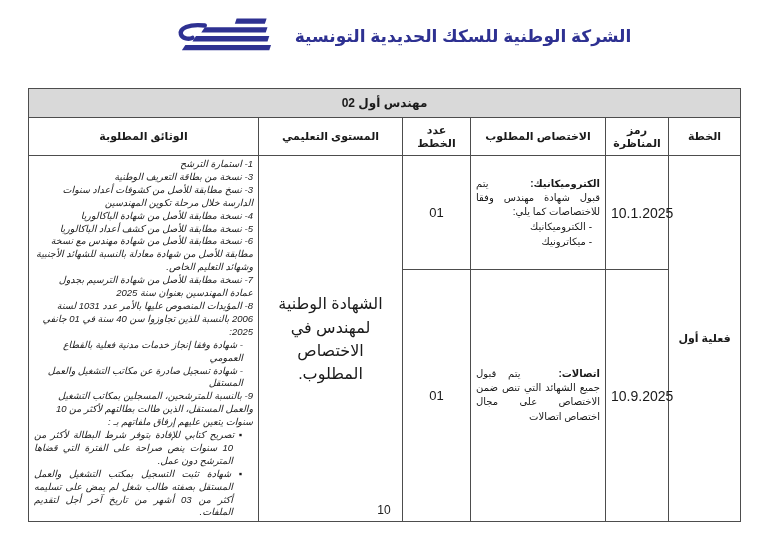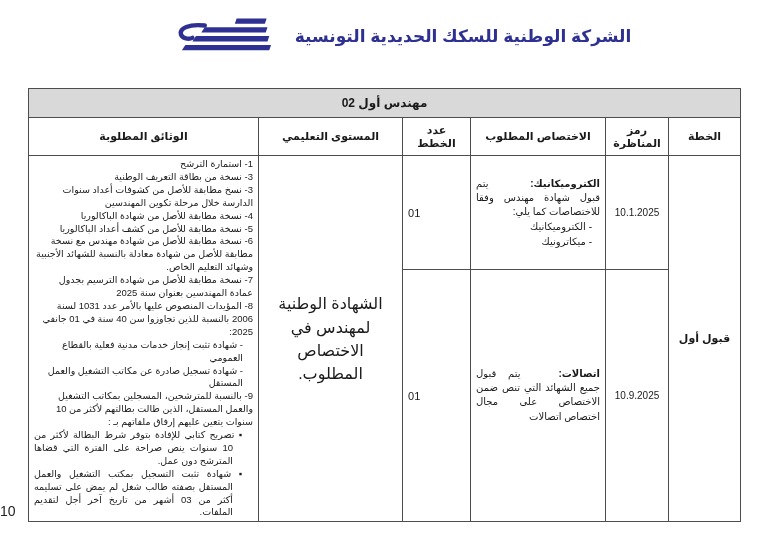--- a/index.html
+++ b/index.html
@@ -17,39 +17,39 @@
   .company-ar{font-size:17px;font-weight:bold;color:#2e3192;direction:rtl;line-height:1.25;}
   .company-fr{font-size:10px;font-weight:bold;color:#2e3192;letter-spacing:.2px;line-height:1.3;}
   
   .grid-wrap{position:absolute;top:88px;left:28px;width:712px;}
   table.grid{table-layout:fixed;border-collapse:collapse;width:712px;direction:rtl;}
   table.grid td,table.grid th{border:1px solid #4d4d4d;padding:2px 5px;vertical-align:middle;}
   .title-row td{
     background:#d9d9d9;height:24px;text-align:center;font-weight:bold;font-size:12px;
   }
   th.col-h{height:33px;text-align:center;font-weight:bold;font-size:11px;background:#ffffff;}
-  .cell-center{text-align:left;font-size:11px;}
-  .cell-code{text-align:center;font-size:10px;direction:ltr;}
+  .cell-center{text-align:center;font-size:13px;}
+  .cell-code{text-align:center;font-size:14px;direction:ltr;}
   .cell-position{text-align:center;font-size:11px;font-weight:bold;}
   .cell-education{text-align:center;font-size:16px;line-height:1.45;padding:4px 8px;}
   .row-a{height:100px;}
   .row-b{height:220px;}
   .spec-cell{font-size:10px;line-height:1.42;padding:4px 6px;}
   .spec-top{vertical-align:top;}
   .spec-par{text-align:justify;text-justify:inter-word;}
   .spec-par .bold{font-weight:bold;margin-left:26px;}
   .spec-items{margin-top:1px;padding-right:8px;}
-  .docs-cell{vertical-align:top;font-size:9.5px;line-height:1.36;padding:3px 5px 3px 4px;}
+  .docs-cell{vertical-align:top;font-size:9.5px;line-height:1.36;padding:3px 5px 3px 4px;font-style:italic;}
   .doc-line{text-align:right;}
   .doc-line.ind1{padding-right:10px;}
   .doc-line.ind2{padding-right:20px;text-indent:-9px;text-align:justify;}
   
   .page-number{
-    position:absolute;top:503px;left:0;width:768px;text-align:left;
-    font-size:14px;color:#222;
+    position:absolute;top:503px;left:0;width:768px;text-align:center;
+    font-size:12px;color:#222;
   }
 </style>
 </head>
 <body>
 
 <div class="page">
 
   <div class="doc-header">
     <div class="logo-box">
       <svg viewBox="0 0 120 52" width="106" height="46" xmlns="http://www.w3.org/2000/svg">
@@ -84,42 +84,42 @@
       </tr>
       <tr>
         <th class="col-h">الخطة</th>
         <th class="col-h">رمز المناظرة</th>
         <th class="col-h">الاختصاص المطلوب</th>
         <th class="col-h">عدد الخطط</th>
         <th class="col-h">المستوى التعليمي</th>
         <th class="col-h">الوثائق المطلوبة</th>
       </tr>
       <tr class="row-a">
-        <td rowspan="2" class="cell-position">قبول أول</td>
+        <td rowspan="2" class="cell-position">فعلية أول</td>
         <td class="cell-code">10.1.2025</td>
         <td class="spec-cell spec-top">
           <div class="spec-par"><span class="bold">الكتروميكانيك:</span> <span>يتم قبول شهادة مهندس وفقا للاختصاصات كما يلي:</span></div>
           <div class="spec-items">
                 <div class="doc-line ind0">- الكتروميكانيك</div>
                 <div class="doc-line ind0">- ميكاترونيك</div>
               </div>
         </td>
         <td class="cell-center">01</td>
         <td rowspan="2" class="cell-education">الشهادة الوطنية لمهندس في الاختصاص المطلوب.</td>
         <td rowspan="2" class="docs-cell">
           <div class="docs-list">
                 <div class="doc-line ind0">1- استمارة الترشح</div>
                 <div class="doc-line ind0">3- نسخة من بطاقة التعريف الوطنية</div>
                 <div class="doc-line ind0">3- نسخ مطابقة للأصل من كشوفات أعداد سنوات الدارسة خلال مرحلة تكوين المهندسين</div>
                 <div class="doc-line ind0">4- نسخة مطابقة للأصل من شهادة الباكالوريا</div>
                 <div class="doc-line ind0">5- نسخة مطابقة للأصل من كشف أعداد الباكالوريا</div>
                 <div class="doc-line ind0">6- نسخة مطابقة للأصل من شهادة مهندس مع نسخة مطابقة للأصل من شهادة معادلة بالنسبة للشهائد الأجنبية وشهائد التعليم الخاص.</div>
                 <div class="doc-line ind0">7- نسخة مطابقة للأصل من شهادة الترسيم بجدول عمادة المهندسين بعنوان سنة 2025</div>
                 <div class="doc-line ind0">8- المؤيدات المنصوص عليها بالأمر عدد 1031 لسنة 2006 بالنسبة للذين تجاوزوا سن 40 سنة في 01 جانفي 2025:</div>
-                <div class="doc-line ind1">- شهادة تثبت إنجاز خدمات مدنية فعلية بالقطاع العمومي</div>
+                <div class="doc-line ind1">- شهادة وفقا إنجاز خدمات مدنية فعلية بالقطاع العمومي</div>
                 <div class="doc-line ind1">- شهادة تسجيل صادرة عن مكاتب التشغيل والعمل المستقل</div>
                 <div class="doc-line ind0">9- بالنسبة للمترشحين، المسجلين بمكاتب التشغيل والعمل المستقل، الذين طالت بطالتهم لأكثر من 10 سنوات يتعين عليهم إرفاق ملفاتهم بـ :</div>
                 <div class="doc-line ind2">▪ تصريح كتابي للإفادة بتوفر شرط البطالة لأكثر من 10 سنوات ينص صراحة على الفترة التي قضاها المترشح دون عمل.</div>
                 <div class="doc-line ind2">▪ شهادة تثبت التسجيل بمكتب التشغيل والعمل المستقل بصفته طالب شغل لم يمض على تسليمه أكثر من 03 أشهر من تاريخ آخر أجل لتقديم الملفات.</div>
               </div>
         </td>
       </tr>
       <tr class="row-b">
         <td class="cell-code">10.9.2025</td>
         <td class="spec-cell">

